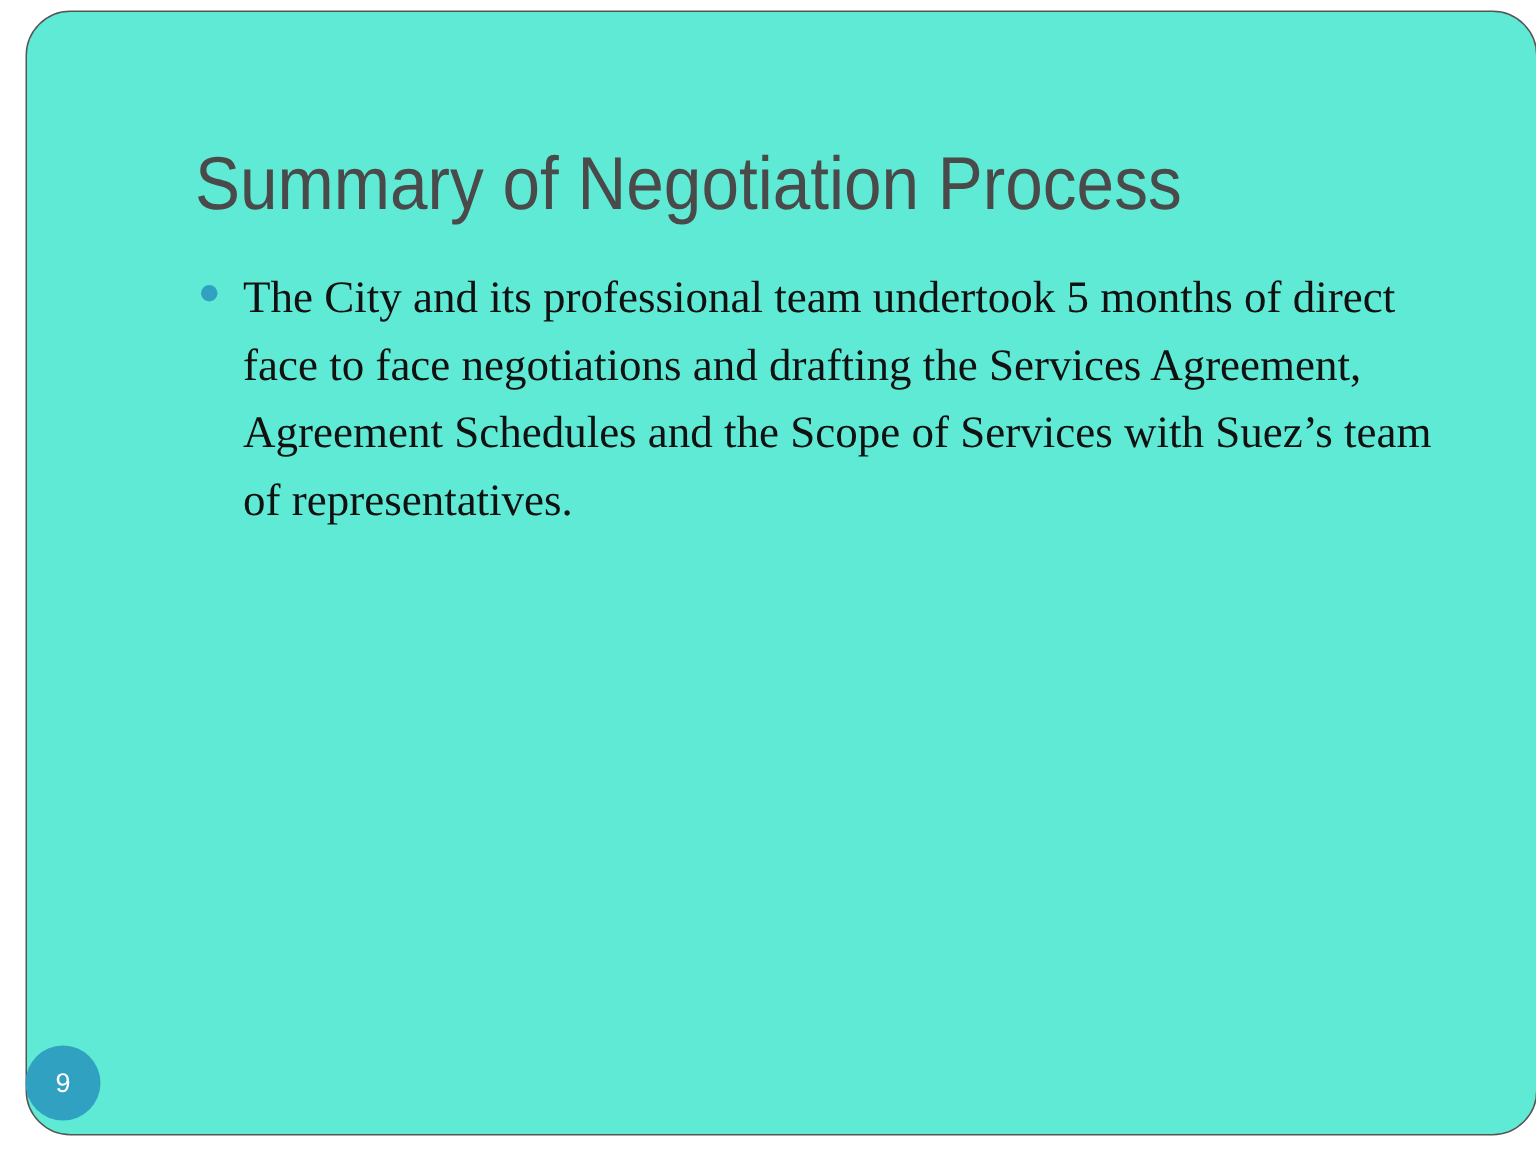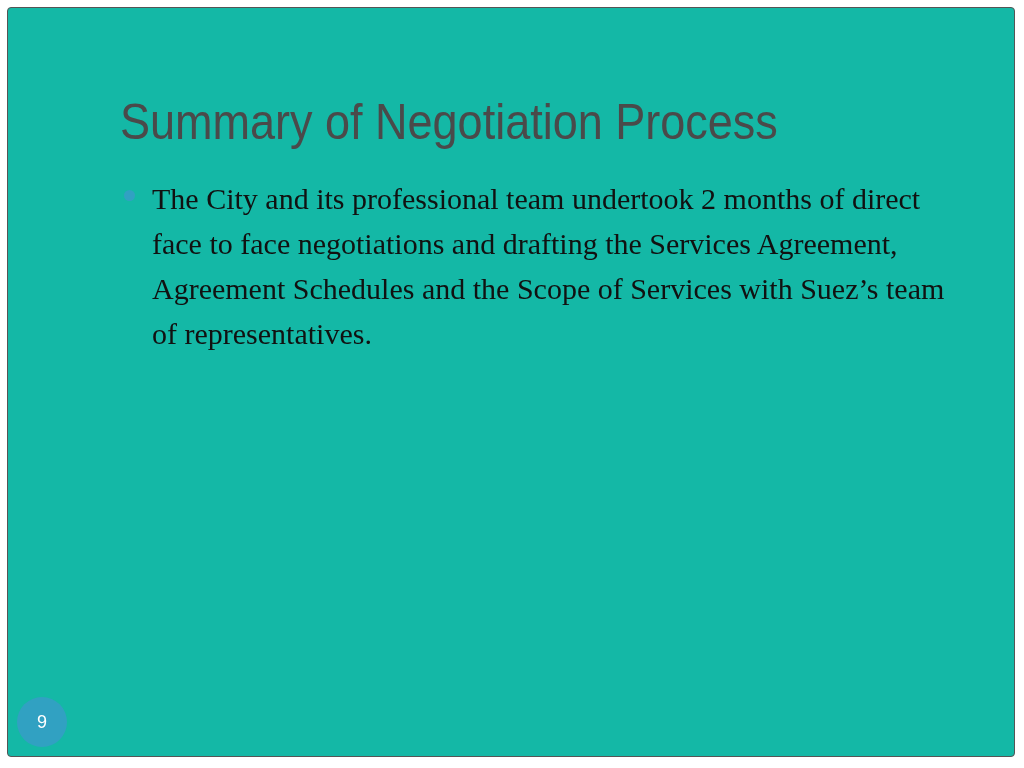--- a/index.html
+++ b/index.html
@@ -5,28 +5,28 @@
     html, body {
       margin: 0;
       padding: 0;
       width: 1024px;
       height: 768px;
       background: #ffffff;
       overflow: hidden;
     }
     .slide {
       position: absolute;
-      left: 7px;
+      left: 17px;
       top: 7px;
       width: 1008px;
       height: 750px;
       border: 1.5px solid #555555;
-      border-radius: 4px;
+      border-radius: 30px;
       box-sizing: border-box;
-      background: #14b8a6;
+      background: #5eead4;
     }
     .title {
       position: absolute;
       left: 112px;
       top: 84px;
       font-family: "Liberation Sans", sans-serif;
       font-size: 50px;
       color: #4a4a4a;
       letter-spacing: 0px;
       line-height: 1.2;
@@ -79,20 +79,20 @@
   </style>
 </head>
 <body>
 
 <div class="slide">
   <div class="title">Summary of Negotiation Process</div>
 
   <ul class="bullets">
     <li class="bullet-item">
       <span class="bullet-dot"></span>
-      <span>The City and its professional team undertook 2 months of direct face to face negotiations and drafting the Services Agreement, Agreement Schedules and the Scope of Services with Suez’s team of representatives.</span>
+      <span>The City and its professional team undertook 5 months of direct face to face negotiations and drafting the Services Agreement, Agreement Schedules and the Scope of Services with Suez’s team of representatives.</span>
     </li>
   </ul>
 </div>
 
 <div class="page-badge">
   <span>9</span>
 </div>
 
 </body></html>

